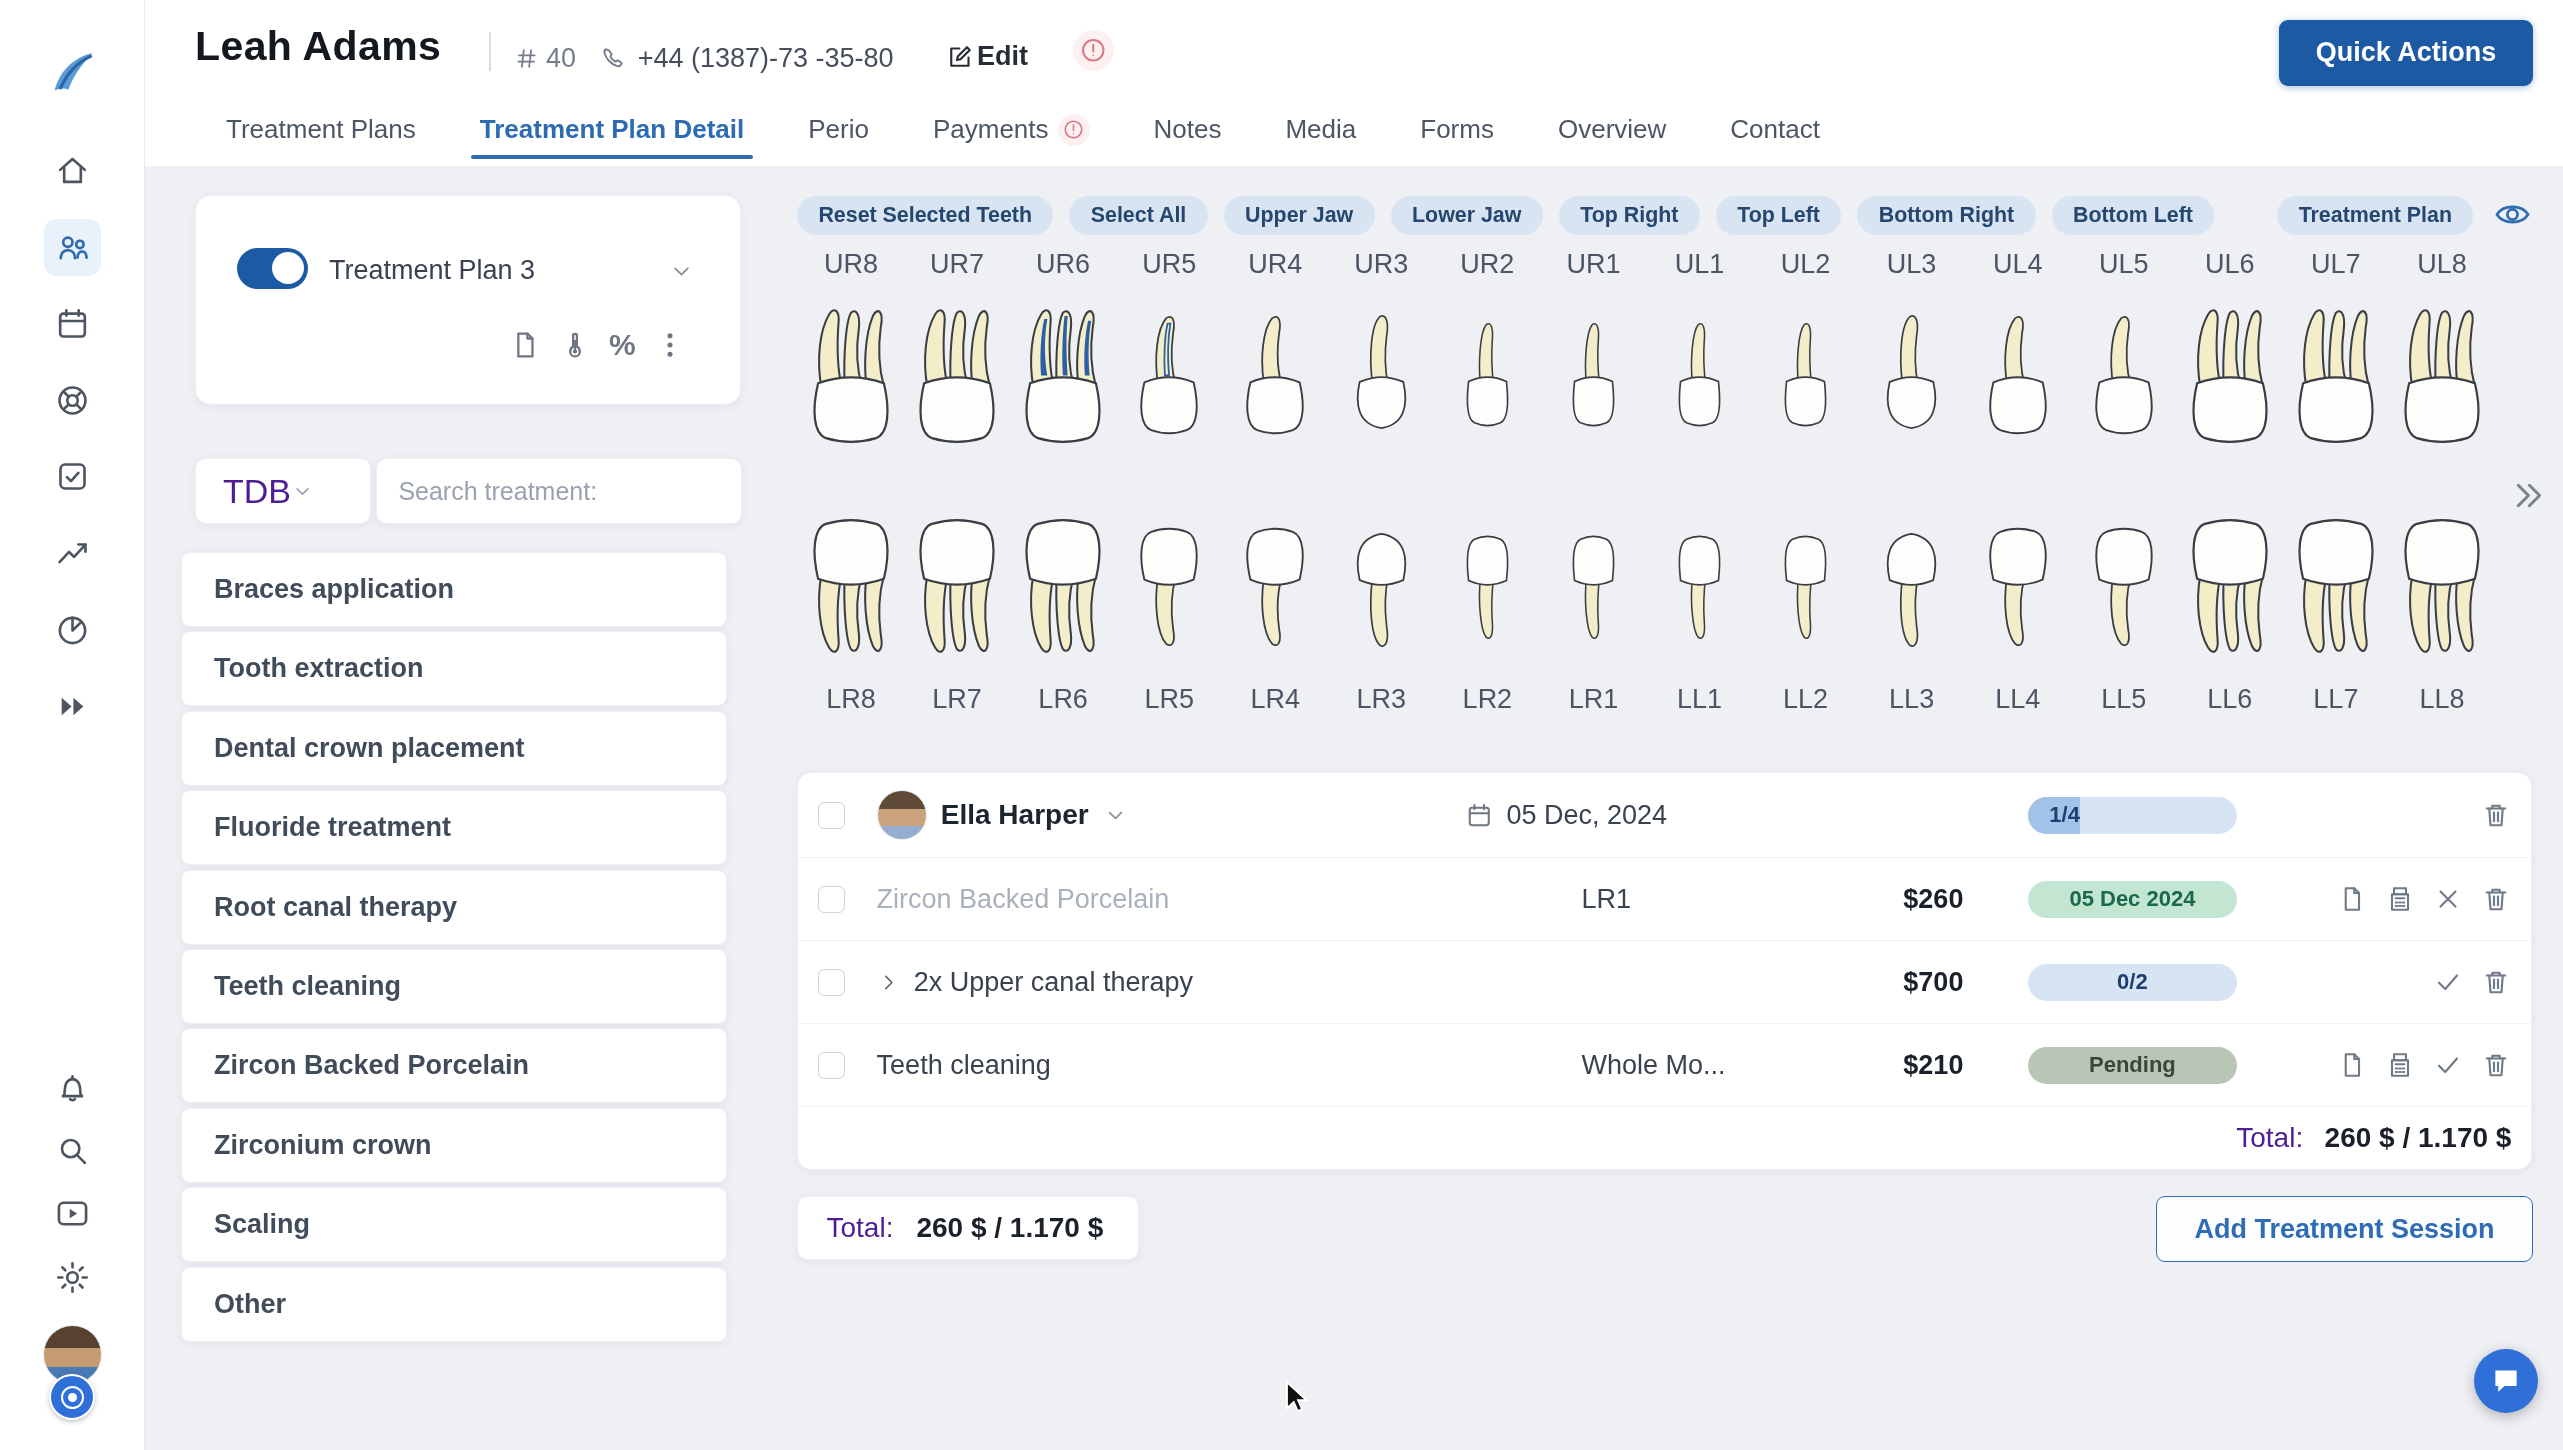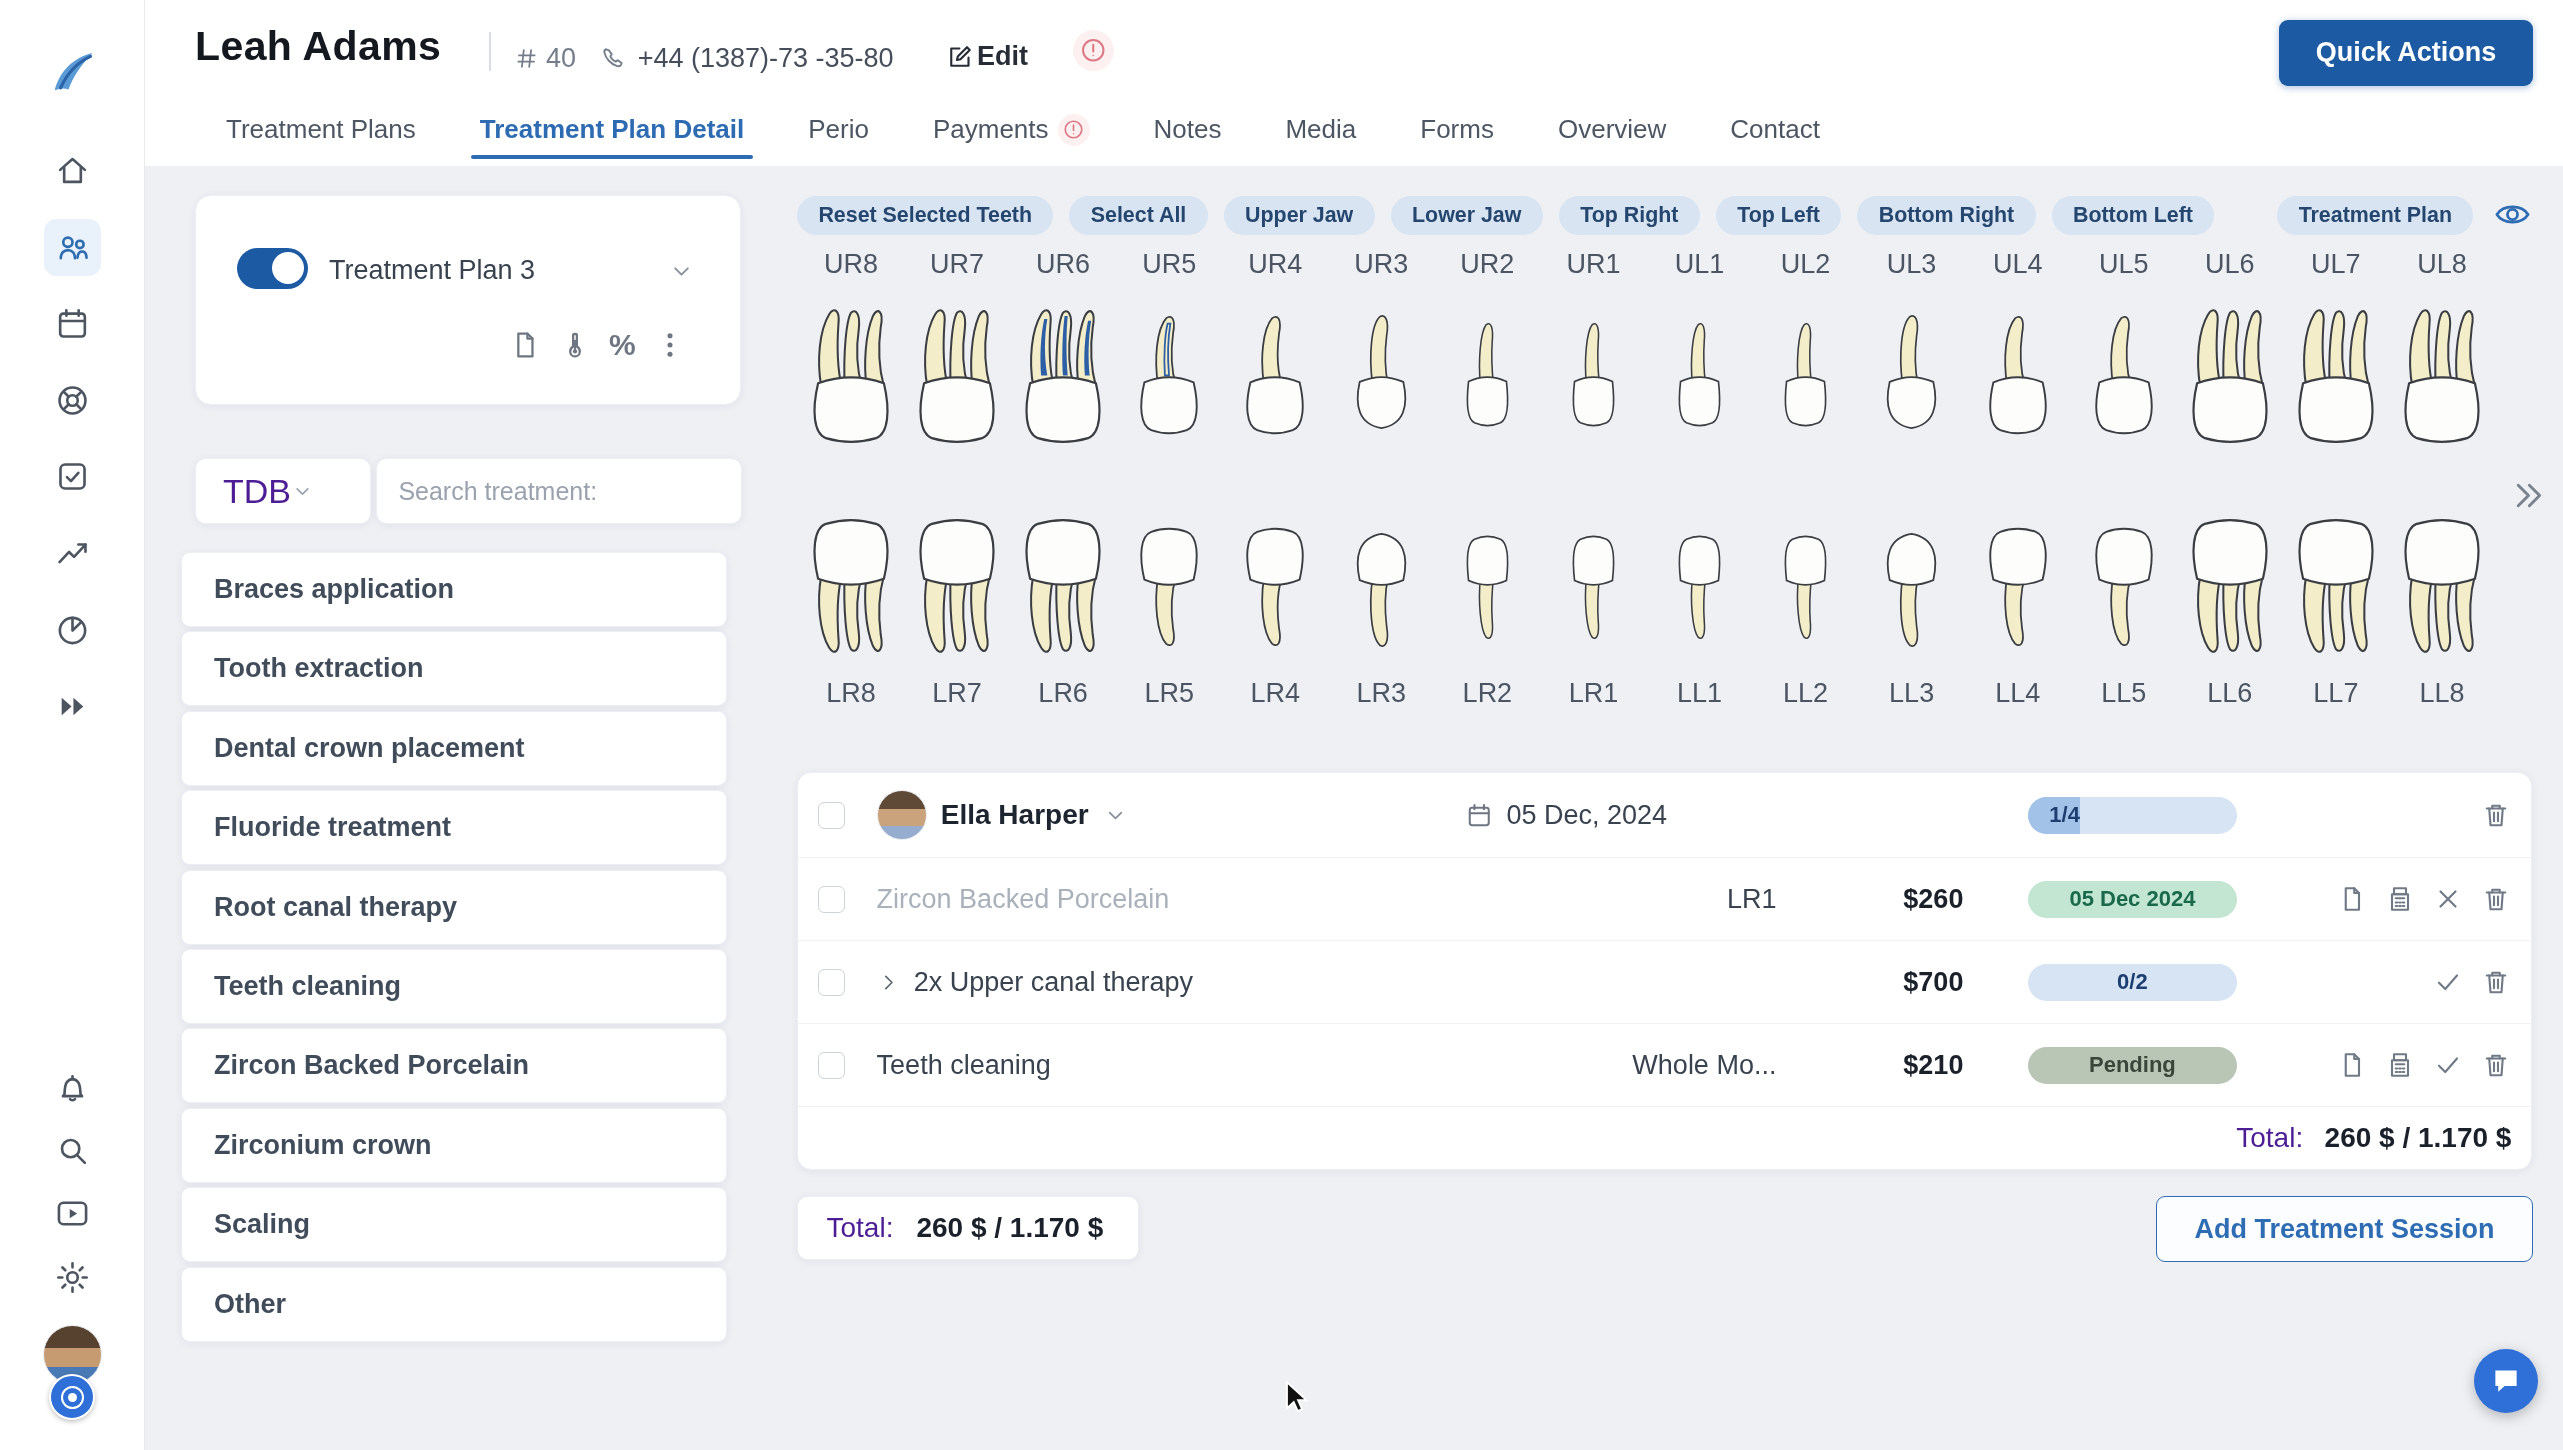--- a/index.html
+++ b/index.html
@@ -82,38 +82,38 @@
   .plan-chip { margin-left:auto; }
   .eye-btn { margin-left:19.6px; background:none; border:none; cursor:pointer; color:#2e6cb4; }
   .eye-btn .ic { width:39px; height:39px; }
 
   
   .teeth { position:absolute; left:801px; top:246px; width:1691px; display:flex; justify-content:space-between; }
   .tooth-col { display:flex; flex-direction:column; align-items:center; width:100px; }
   .tooth-label { font-size:27px; color:#4b5563; height:36px; display:flex; align-items:center; }
   .tooth.upper { margin-top:10.7px; }
   .tooth.lower { margin-top:46px; transform:scaleY(-1); }
-  .lower-label { margin-top:7px; }
+  .lower-label { margin-top:13px; }
   .edge-chev { position:absolute; left:2508px; top:475px; background:none; border:none; cursor:pointer; color:#7a828e; }
   .edge-chev .ic { width:41px; height:41px; }
 
   
   .session { position:absolute; left:797px; top:772px; width:1735px; border-radius:14.2px; }
   .srow { display:flex; align-items:center; height:83px; padding:0 19.6px; border-bottom:0.9px solid #f0f2f5; }
   .srow.head { height:85px; }
   .srow.foot { height:62px; border-bottom:none; justify-content:flex-end; gap:21.4px; padding-right:19.6px; }
   .c-check { width:59px; display:flex; align-items:center; }
   .cb { width:27px; height:27px; border:1.8px solid #cdd3db; border-radius:6.2px; background:#fff; cursor:pointer; }
   .c-name { flex:1; display:flex; align-items:center; gap:14.2px; font-size:27px; color:#39434f; }
   .c-name .chev .ic { width:25px; height:25px; color:#8a919c; }
   .c-name .exp .ic { width:23px; height:23px; color:#5c656f; }
   .s-name { font-size:28px; font-weight:700; color:#1c2430; }
   .avatar.sm { width:50px; height:50px; border-radius:50%; background:linear-gradient(180deg,#5f4937 0 38%,#caa27c 38% 72%,#96add0 72% 100%); border:1.8px solid #e9ebef; }
   .dimmed { color:#a9b1bb; }
-  .c-tooth { width:311px; font-size:27px; color:#39434f; padding-left:116px;text-align:right; }
+  .c-tooth { width:311px; font-size:27px; color:#39434f; padding-left:116px; }
   .c-tooth.date { padding-left:0; display:flex; align-items:center; gap:12.5px; }
   .c-tooth.date .ic { width:28.5px; height:28.5px; color:#6e7682; }
   .c-price { width:187px; text-align:right; font-size:27px; font-weight:700; color:#1b212a; }
   .c-badge { width:338px; display:flex; justify-content:center; }
   .c-icons { width:210px; display:flex; justify-content:flex-end; gap:18px; color:#707a87; }
   .c-icons .act { cursor:pointer; }
   .c-icons .ic { width:30px; height:30px; }
   .pill { width:209px; height:37px; border-radius:889px; display:flex; align-items:center; justify-content:center;
     font-size:22px; font-weight:600; position:relative; overflow:hidden; }
   .pill.green { background:#c2e6d2; color:#19694a; }

